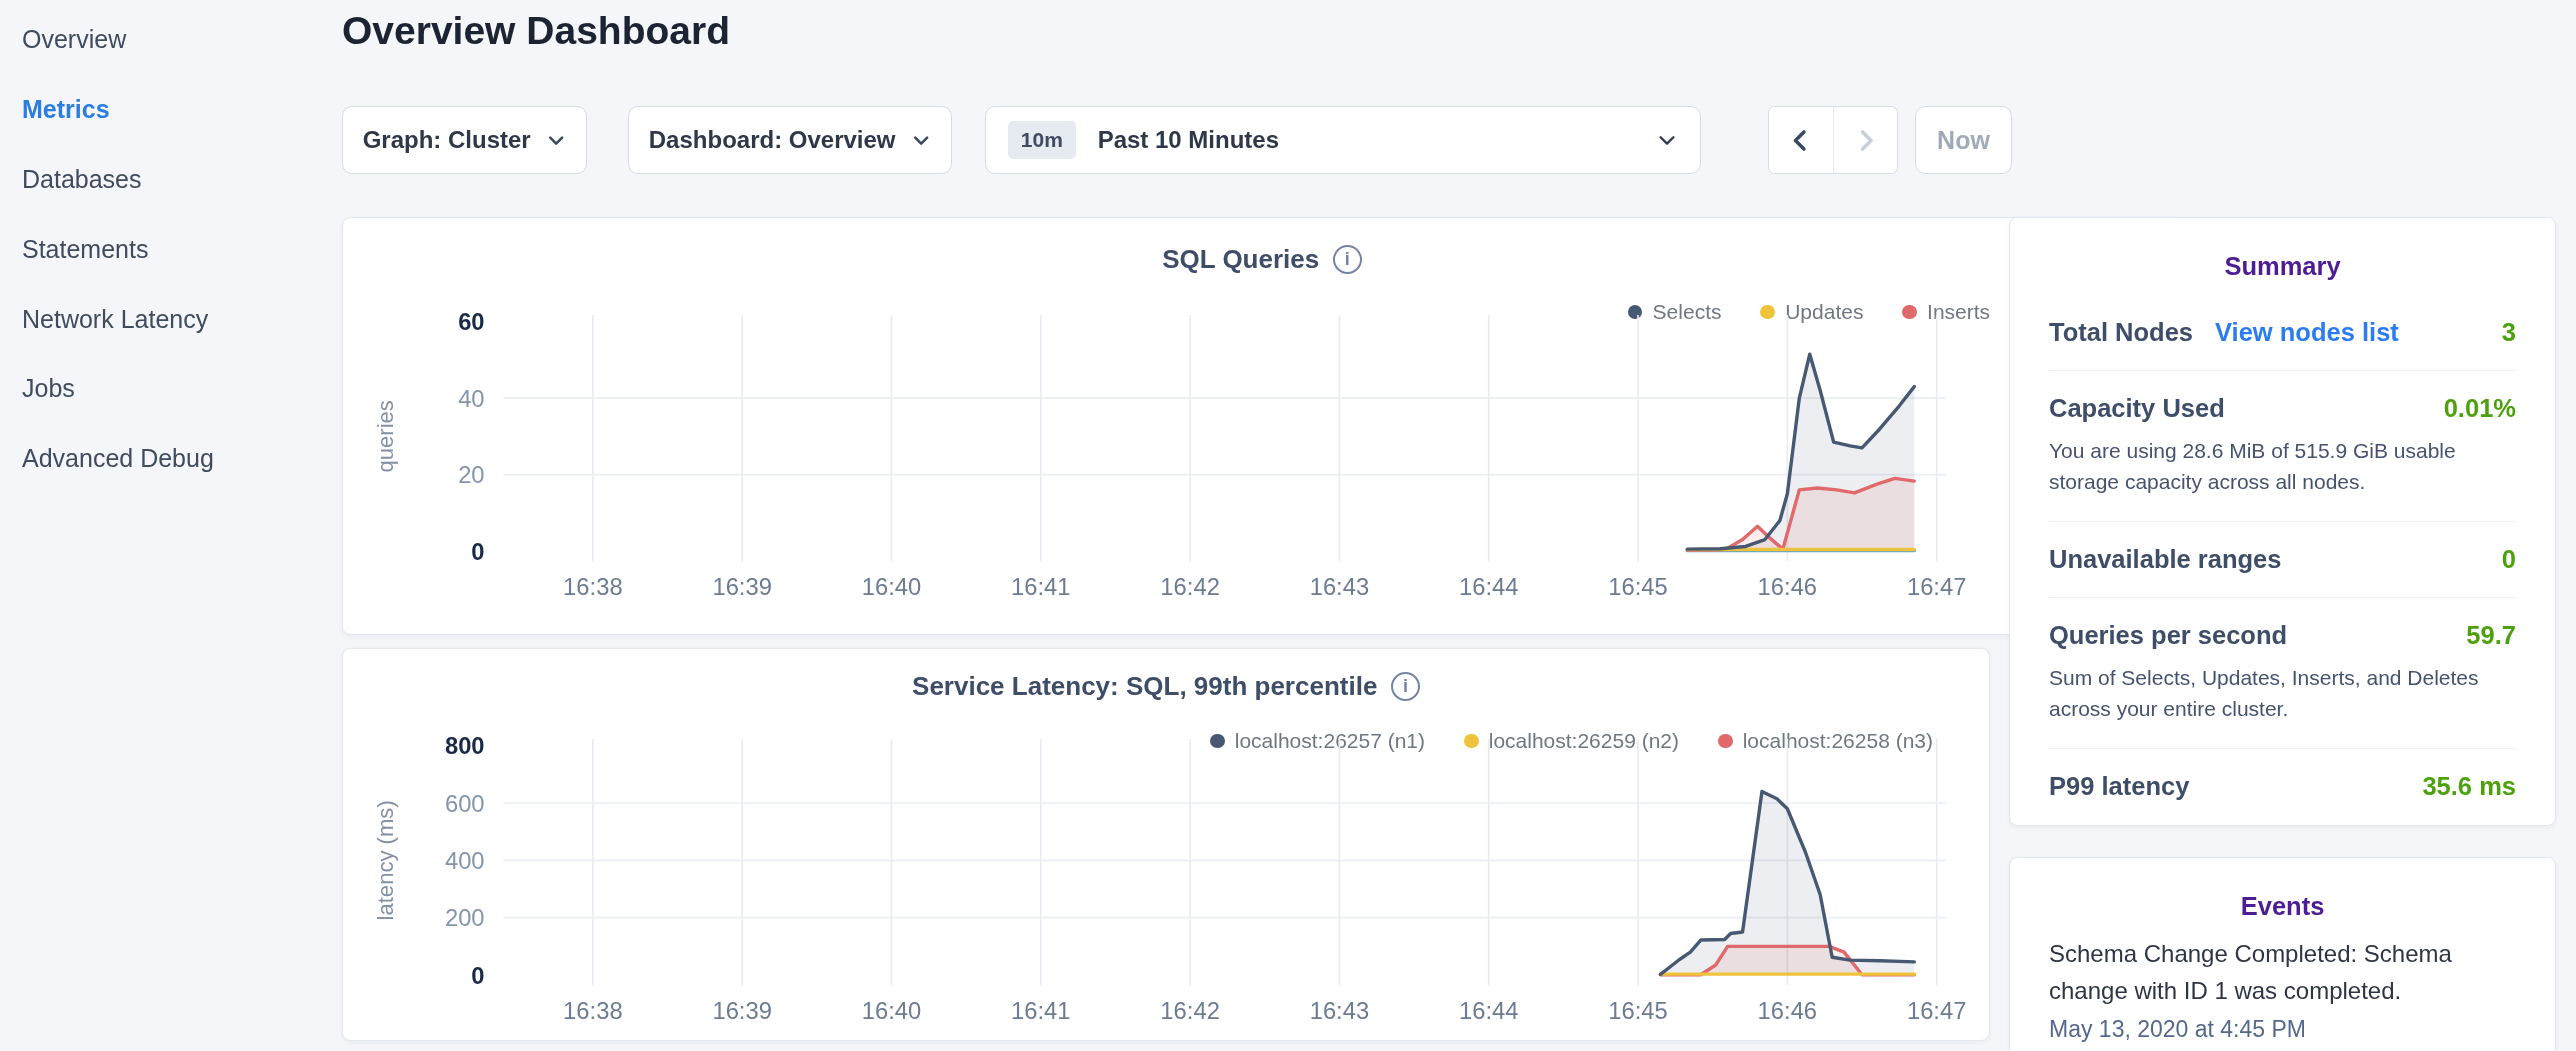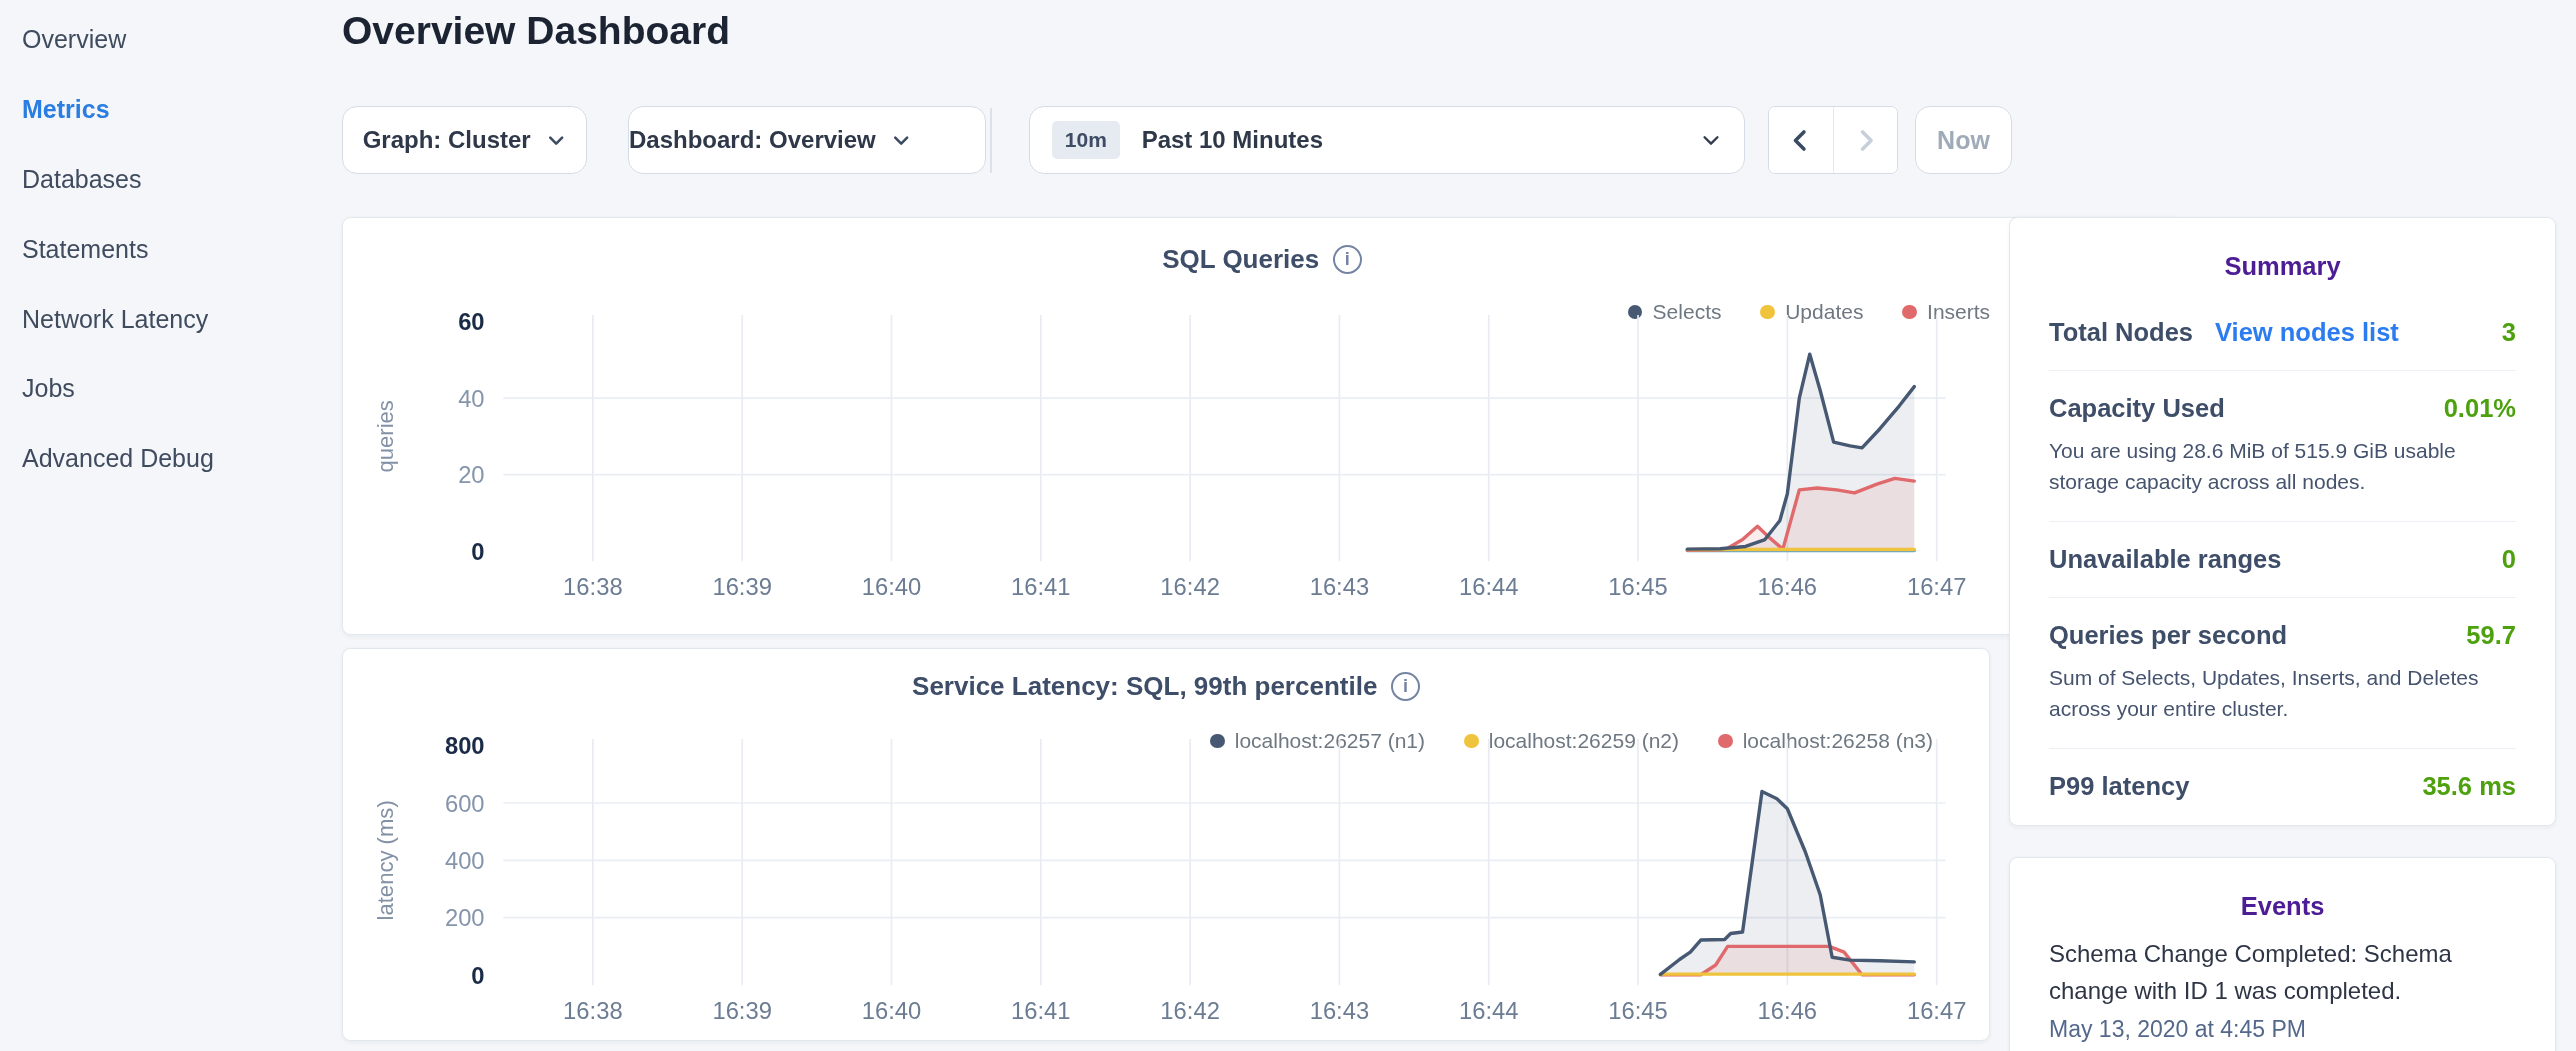--- a/index.html
+++ b/index.html
@@ -8,26 +8,26 @@
     background:#f4f6f9;font-family:"Liberation Sans",sans-serif;color:#1d2736;
   }
   
   .sidebar{position:absolute;left:0;top:0;width:323px;padding-top:5.1px}
   .nav-item{display:block;font-size:25px;color:#3f4b5e;padding:20.4px 0 20.4px 22px;cursor:pointer;text-decoration:none}
   .nav-item.active{color:#2a7de1;font-weight:700}
   
   .page-title{position:absolute;left:342px;top:8.5px;margin:0;font-size:39px;font-weight:600;color:#1c2433}
   
   .ctrl{position:absolute;top:106px;height:68px;box-sizing:border-box;background:#fff;
-        border:1.7px solid #d6dce6;border-radius:15px;display:flex;align-items:center;cursor:pointer}
+        border:1.7px solid #d6dce6;border-radius:10px;display:flex;align-items:center;cursor:pointer}
   .ctrl-text{font-size:24px;font-weight:700;color:#2e3849;white-space:nowrap}
   .dd-graph{left:342px;width:245px;justify-content:center;gap:15.3px}
-  .dd-dashboard{left:628px;width:358px;gap:15.3px}
+  .dd-dashboard{left:628px;width:324px;justify-content:center;gap:15.3px}
   .vdivider{position:absolute;left:990px;top:108px;height:65px;width:1.7px;background:#dde2ea}
-  .timepicker{left:1029px;width:716px;padding:0 22px;gap:22px}
+  .timepicker{left:985px;width:716px;padding:0 22px;gap:22px}
   .time-chip{background:#e6eaf1;border-radius:5.1px;padding:6.8px 12.8px;font-size:21px;font-weight:700;color:#3e4c64}
   .timepicker .spacer{flex:1}
   .pager{position:absolute;left:1768px;top:106px;height:68px;display:flex;box-sizing:border-box;
          background:#fff;border:1.7px solid #d6dce6;border-radius:6.8px;overflow:hidden}
   .pager button{width:64px;border:none;background:#fff;display:flex;align-items:center;justify-content:center;cursor:pointer;padding:0}
   .pager button + button{border-left:1.7px solid #e4e8ef}
   .now-btn{left:1915px;width:97px;justify-content:center;font-size:25px;font-weight:700;color:#a0abba}
   
   .card{position:absolute;box-sizing:border-box;background:#fff;border:0.9px solid #e2e7ee;border-radius:8.5px;
         box-shadow:0 1.7px 4.3px rgba(40,50,70,0.05)}

